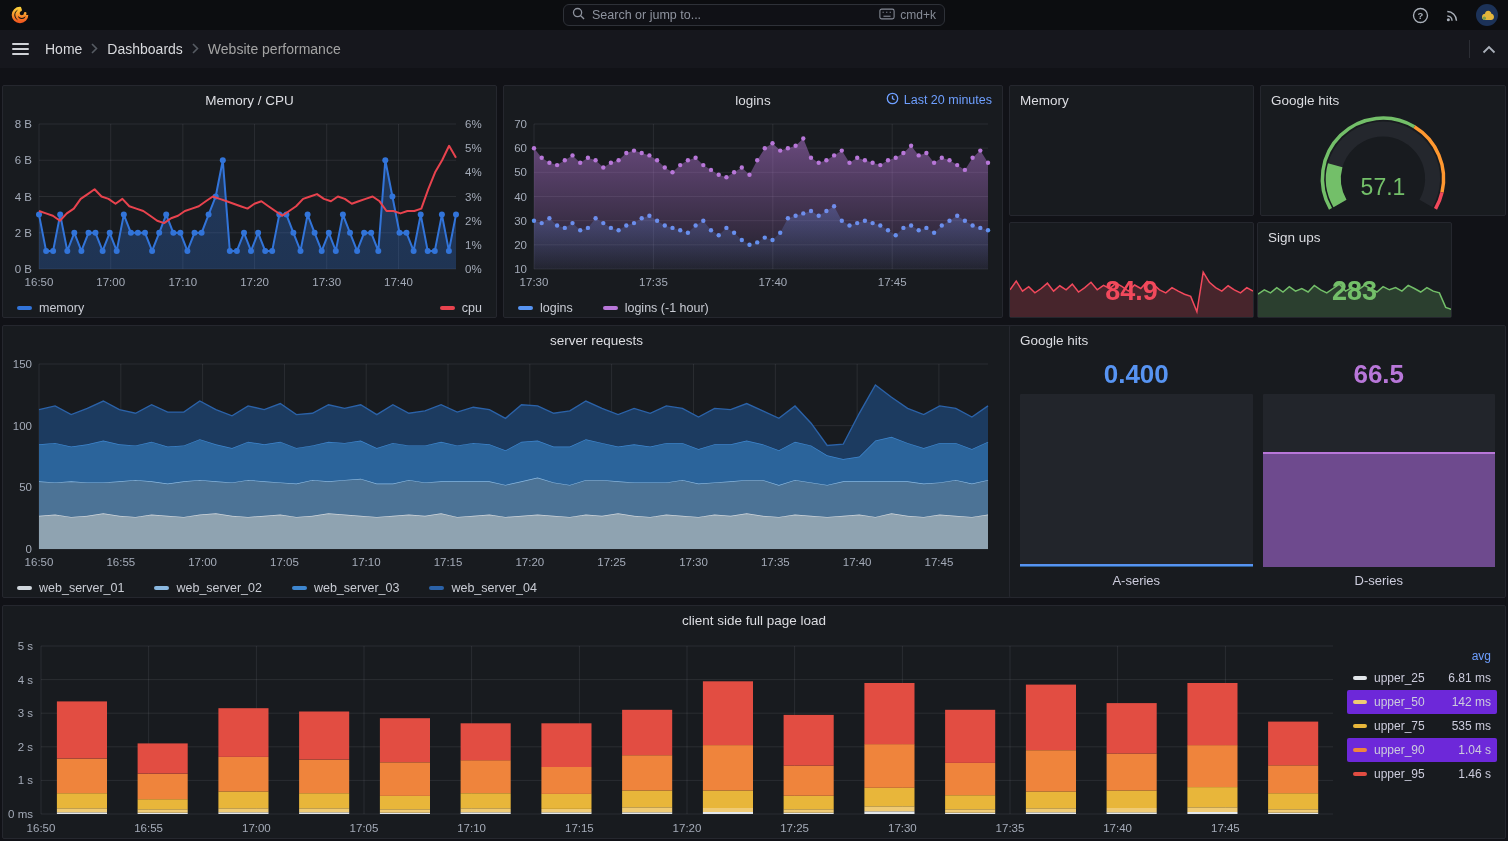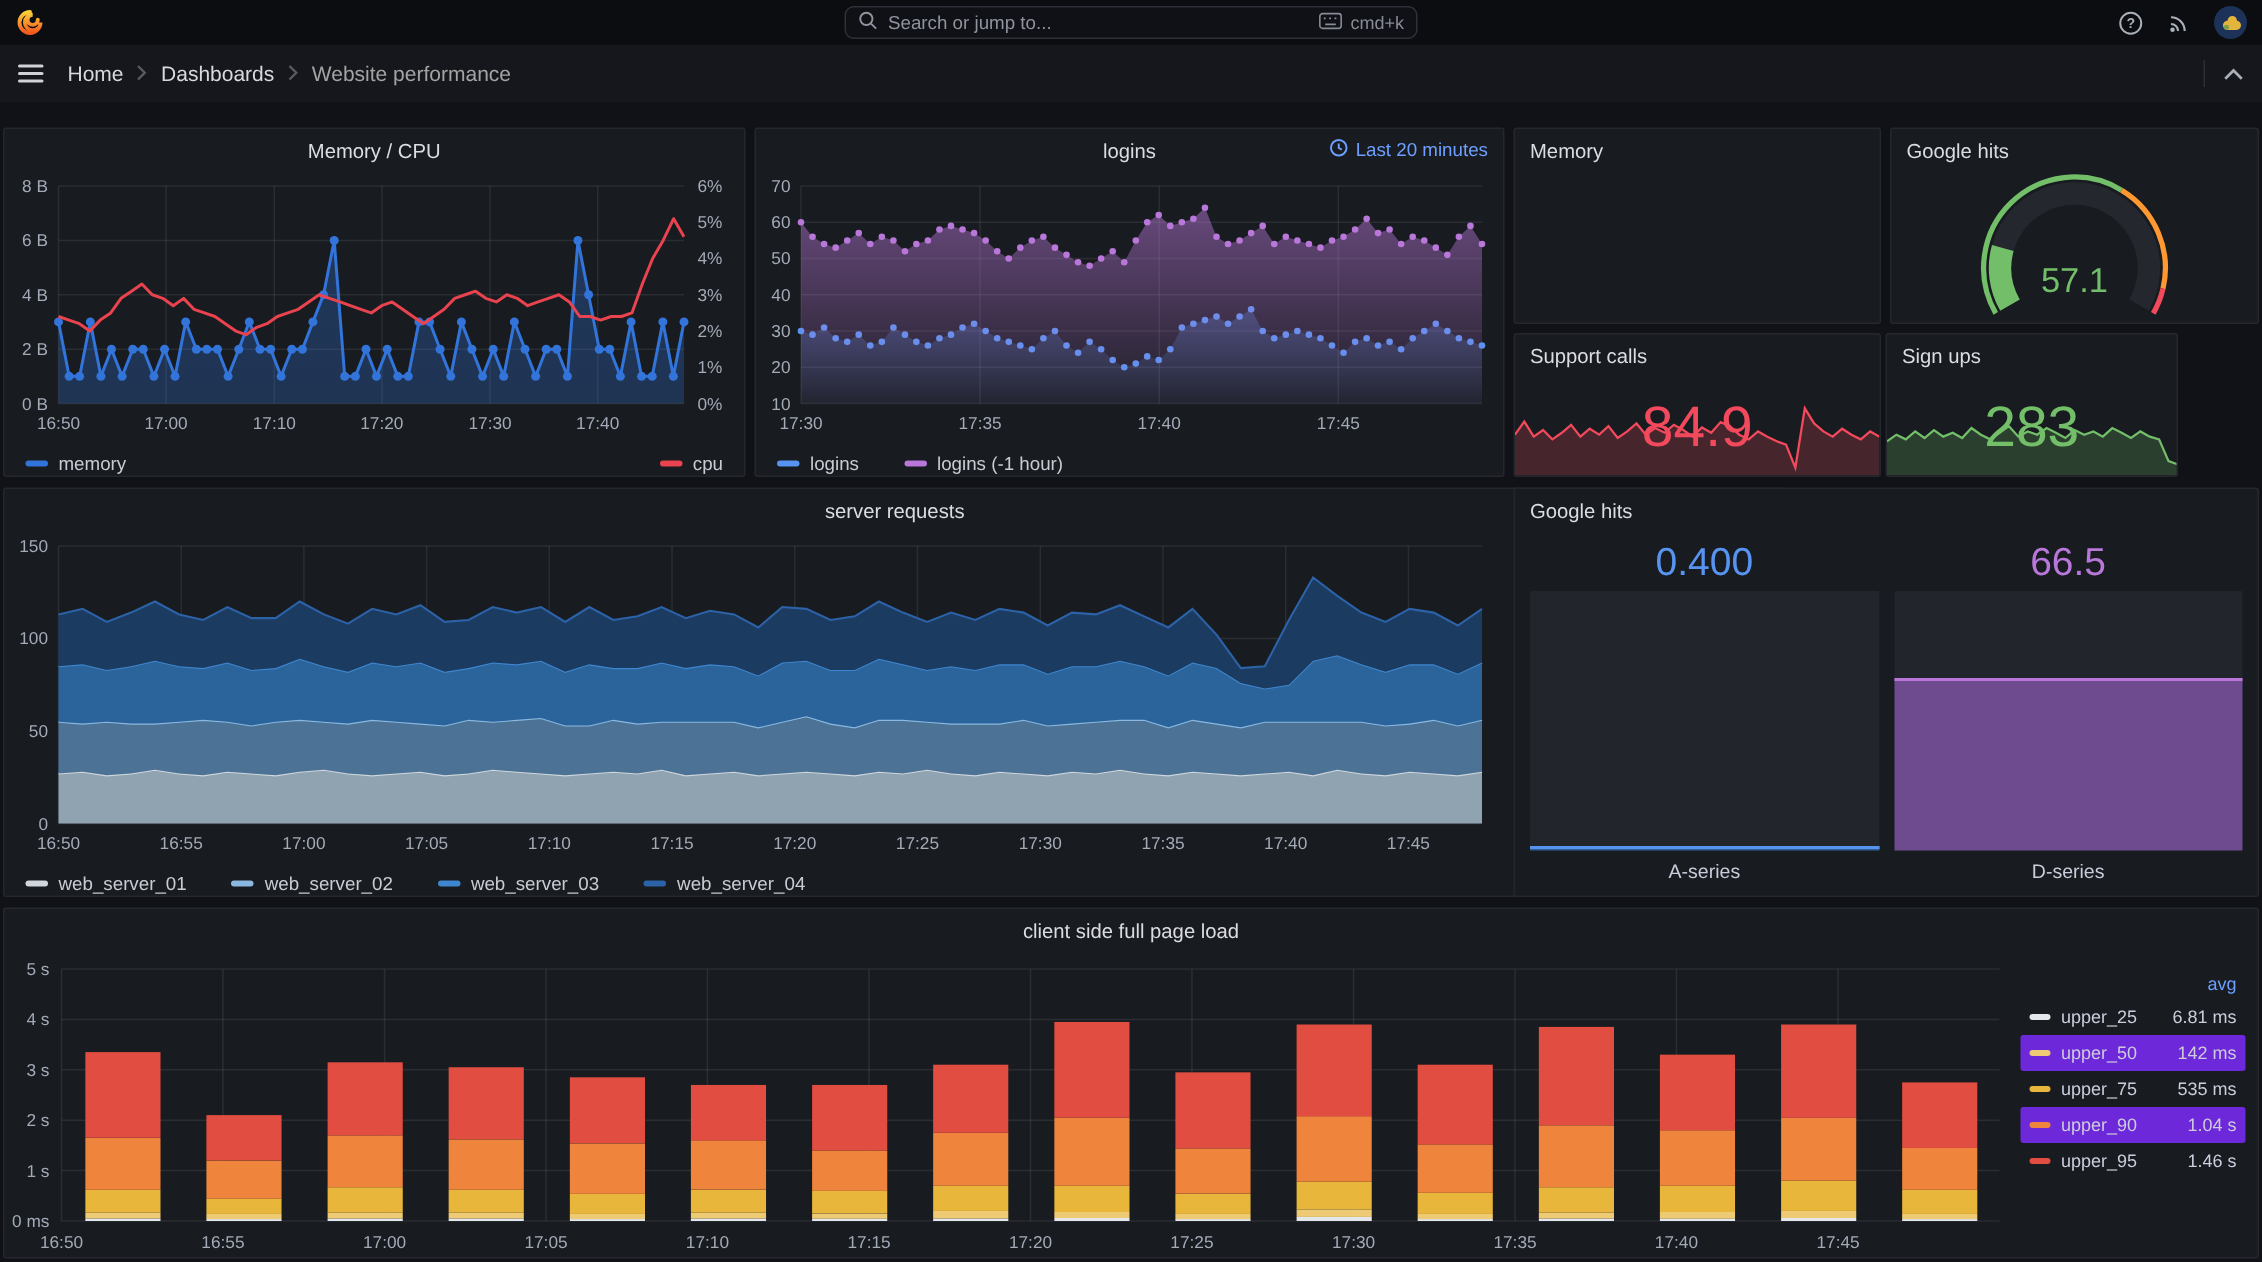--- a/index.html
+++ b/index.html
@@ -29,25 +29,25 @@
   .phead.left{justify-content:flex-start;padding-left:10px;}
   .pbody{position:absolute;top:28px;left:0;right:0;bottom:0;overflow:hidden;}
   .badge{position:absolute;right:10px;top:0;height:28px;display:flex;align-items:center;gap:5px;color:#6e9fff;font-size:12.5px;font-weight:500;cursor:pointer;}
   svg text{fill:#a4abb8;font-size:11.5px;font-family:"Liberation Sans",sans-serif;}
   
   .legend{height:26px;display:flex;align-items:center;padding:0 14px;gap:30px;font-size:12.5px;color:#c9ccd4;}
   .legend.split{justify-content:space-between;}
   .li{display:flex;align-items:center;gap:7px;cursor:pointer;white-space:nowrap;}
   .li i{width:15px;height:4px;border-radius:2px;display:inline-block;}
   
-  .statval{position:absolute;bottom:10px;left:0;right:0;text-align:center;font-size:38px;font-weight:400;}
+  .statval{position:absolute;bottom:10px;left:0;right:0;text-align:center;font-size:27px;font-weight:700;}
   
   .bg-wrap{display:flex;height:100%;padding:2px 10px 4px;gap:10px;box-sizing:border-box;}
   .bg-col{flex:1;display:flex;flex-direction:column;cursor:default;}
-  .bg-val{height:38px;line-height:36px;font-size:26px;text-align:center;font-weight:400;}
+  .bg-val{height:38px;line-height:36px;font-size:26px;text-align:center;font-weight:700;}
   .bg-bar{flex:1;background:#22252b;position:relative;border-radius:1px;}
   .bg-fill{position:absolute;left:0;right:0;bottom:0;box-sizing:border-box;}
   .bg-label{height:26px;line-height:28px;text-align:center;font-size:13px;color:#ccccdc;}
   
   .cl-legend{position:absolute;right:8px;top:12px;width:150px;font-size:12px;color:#ccccdc;}
   .cl-head{text-align:right;color:#6e9fff;height:20px;line-height:20px;padding-right:6px;font-weight:500;}
   .cl-row{display:flex;align-items:center;height:24px;padding:0 6px;border-radius:2px;gap:7px;cursor:pointer;}
   .cl-row.alt{background:#6d28d9;}
   .cl-row .sw{width:14px;height:4px;border-radius:2px;display:inline-block;flex:0 0 auto;}
   .cl-row .nm{flex:1;}
@@ -441,23 +441,20 @@
             <path d="M79.0 89.4 A49.6 49.6 0 1 1 165.0 89.4" stroke="#24272d" stroke-width="15" fill="none"></path>
             <path d="M69.5 94.9 A60.6 60.6 0 0 1 153.4 12.8" stroke="#73BF69" stroke-width="3.5" fill="none"></path>
             <path d="M153.4 12.8 A60.6 60.6 0 0 1 181.0 78.4" stroke="#FF9830" stroke-width="3.5" fill="none"></path>
             <path d="M181.0 78.4 A60.6 60.6 0 0 1 174.5 94.9" stroke="#F2495C" stroke-width="3.5" fill="none"></path>
             <path d="M79.0 89.4 A49.6 49.6 0 0 1 74.2 51.3" stroke="#73BF69" stroke-width="15" fill="none"></path>
             <text x="122" y="80.6" text-anchor="middle" style="font-size:23px;font-weight:500;fill:#73BF69">57.1</text>
           </svg></div>
     </section>
 
     <section class="panel" style="left:1009px;top:154px;width:245px;height:96px">
-      <div class="phead left">
-          <span>Support calls</span>
-        </div>
       <div class="pbody"><svg width="243" height="66">
             <path d="M0.0,38.8 L6.2,30.0 L12.5,40.1 L18.7,35.7 L24.9,41.9 L31.2,37.5 L37.4,32.2 L43.6,40.1 L49.8,34.8 L56.1,38.8 L62.3,33.1 L68.5,41.0 L74.8,36.6 L81.0,31.3 L87.2,38.8 L93.5,34.4 L99.7,37.5 L105.9,32.2 L112.2,35.7 L118.4,40.1 L124.6,34.0 L130.8,37.5 L137.1,30.4 L143.3,33.1 L149.5,38.8 L155.8,41.9 L162.0,36.6 L168.2,40.1 L174.5,43.2 L180.7,45.4 L186.9,60.8 L193.2,21.2 L199.4,31.3 L205.6,36.6 L211.8,40.1 L218.1,34.8 L224.3,38.8 L230.5,41.9 L236.8,36.6 L243.0,40.1 L243,66 L0,66 Z" fill="#F2495C" opacity="0.22"></path>
             <path d="M0.0,38.8 L6.2,30.0 L12.5,40.1 L18.7,35.7 L24.9,41.9 L31.2,37.5 L37.4,32.2 L43.6,40.1 L49.8,34.8 L56.1,38.8 L62.3,33.1 L68.5,41.0 L74.8,36.6 L81.0,31.3 L87.2,38.8 L93.5,34.4 L99.7,37.5 L105.9,32.2 L112.2,35.7 L118.4,40.1 L124.6,34.0 L130.8,37.5 L137.1,30.4 L143.3,33.1 L149.5,38.8 L155.8,41.9 L162.0,36.6 L168.2,40.1 L174.5,43.2 L180.7,45.4 L186.9,60.8 L193.2,21.2 L199.4,31.3 L205.6,36.6 L211.8,40.1 L218.1,34.8 L224.3,38.8 L230.5,41.9 L236.8,36.6 L243.0,40.1" fill="none" stroke="#F2495C" stroke-width="1.5"></path>
           </svg><div class="statval" style="color:#F2495C">84.9</div></div>
     </section>
 
     <section class="panel" style="left:1257px;top:154px;width:195px;height:96px">
       <div class="phead left">
           <span>Sign ups</span>
         </div>

